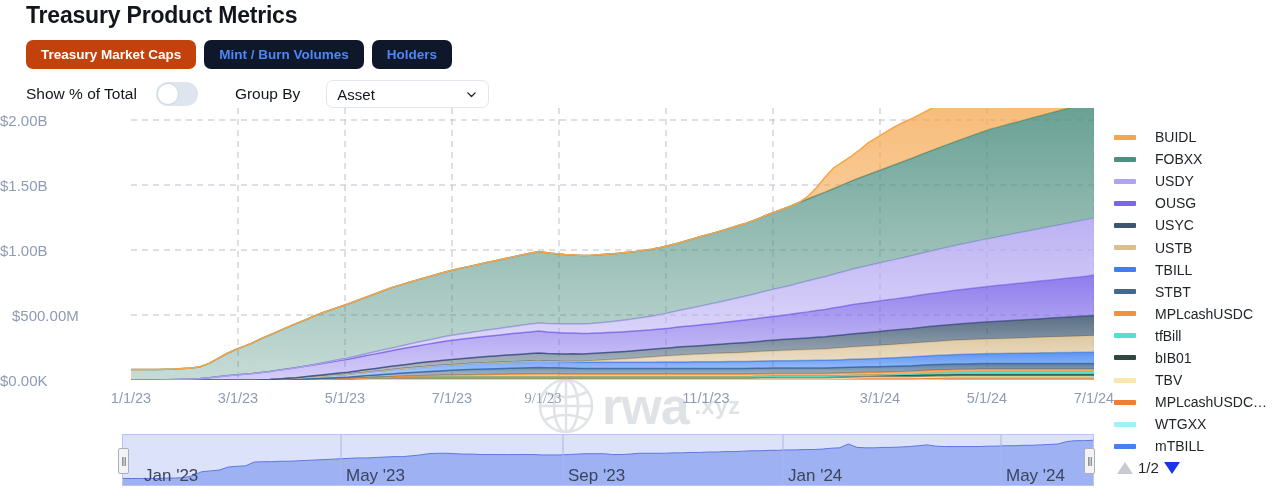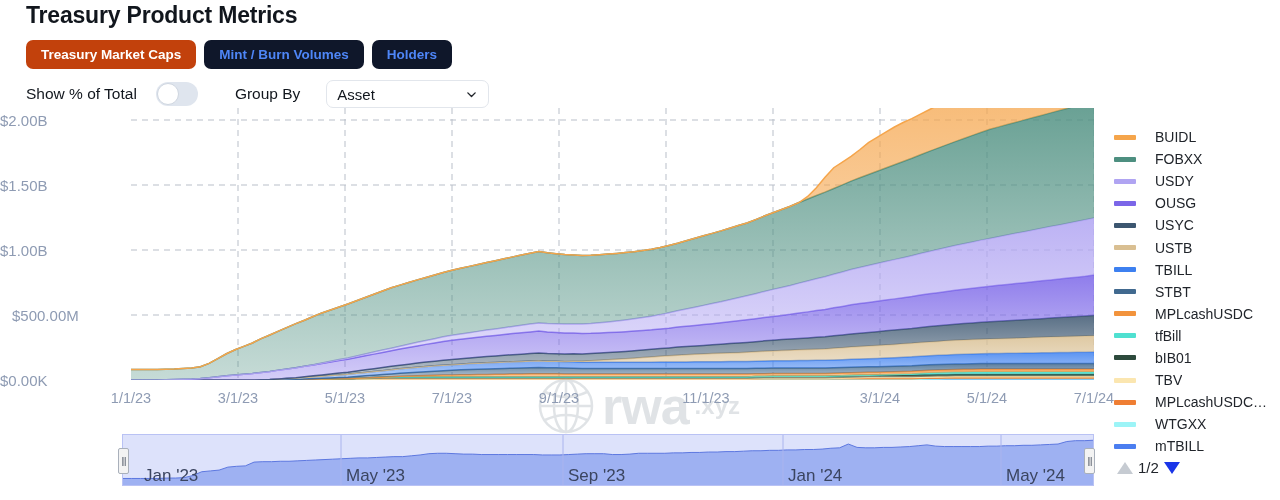--- a/index.html
+++ b/index.html
@@ -263,21 +263,21 @@
         <line x1="30" y1="4" x2="30" y2="56" stroke="#9aa6ae" stroke-width="2.5"></line>
       </svg>
       <span class="wtext">rwa</span>
       <span class="wsub">.xyz</span>
     </div>
     <div class="xlabels" id="xlabels">
         <div class="xlab" style="left: 131px;">1/1/23</div>
         <div class="xlab" style="left: 238px;">3/1/23</div>
         <div class="xlab" style="left: 345px;">5/1/23</div>
         <div class="xlab" style="left: 452px;">7/1/23</div>
-        <div class="xlab" style="left: 559px;">9/1/23</div>
+        <div class="xlab" style="left: 543px; font-family: Liberation Serif, serif;">9/1/23</div>
         <div class="xlab" style="left: 666px; margin-left: 40px;">11/1/23</div>
         <div class="xlab" style="left: 763px; margin-top: 46px;">1/1/24</div>
         <div class="xlab" style="left: 880px;">3/1/24</div>
         <div class="xlab" style="left: 987px;">5/1/24</div>
         <div class="xlab" style="left: 1094px;">7/1/24</div>
       </div>
   </div>
 
   <div class="legend" id="legend">
       <div class="lrow">

